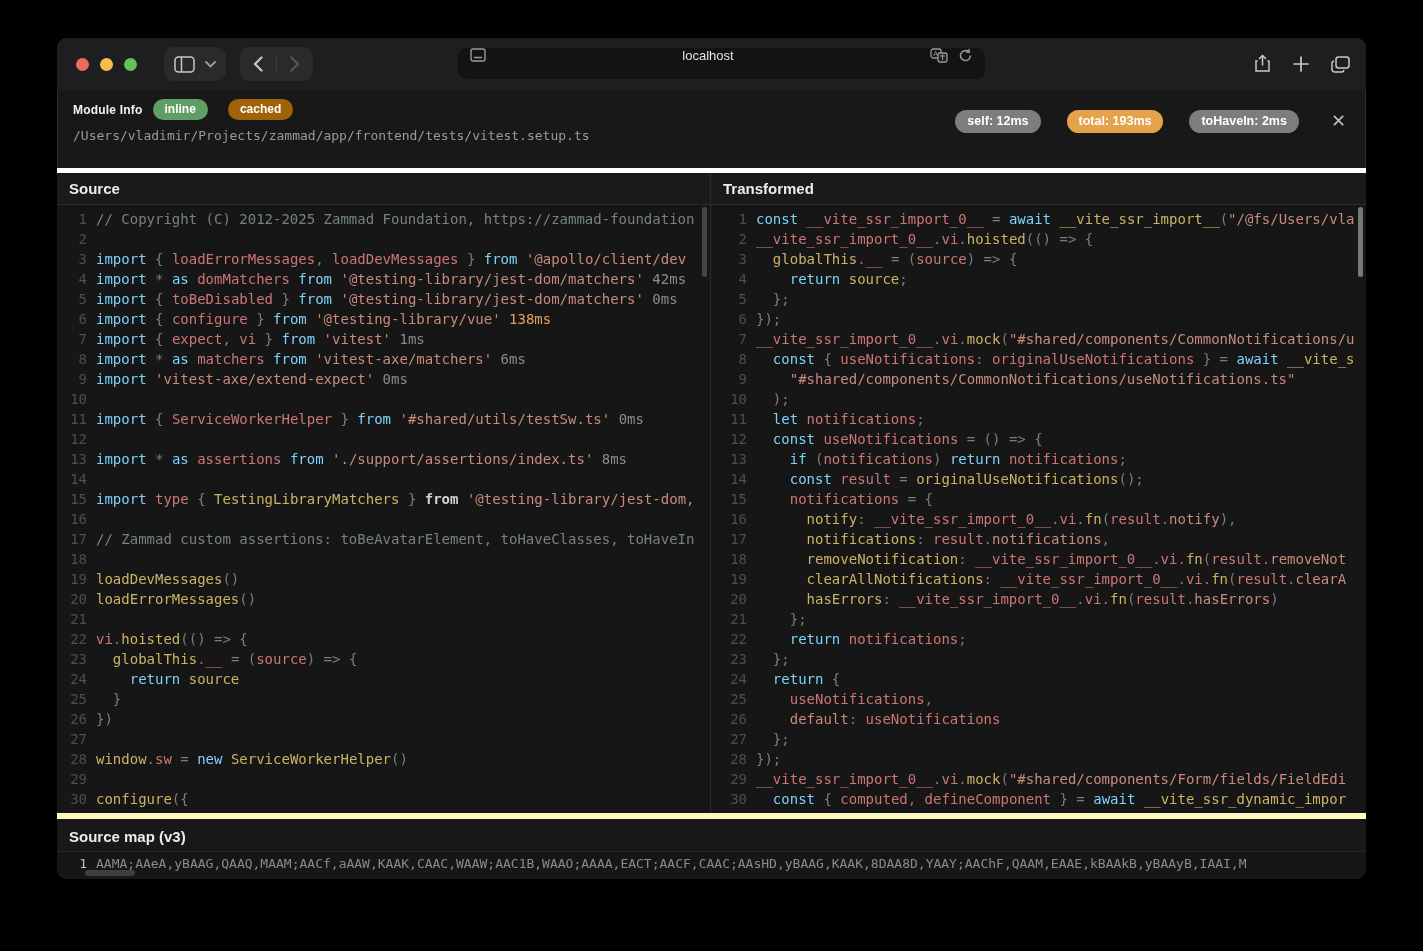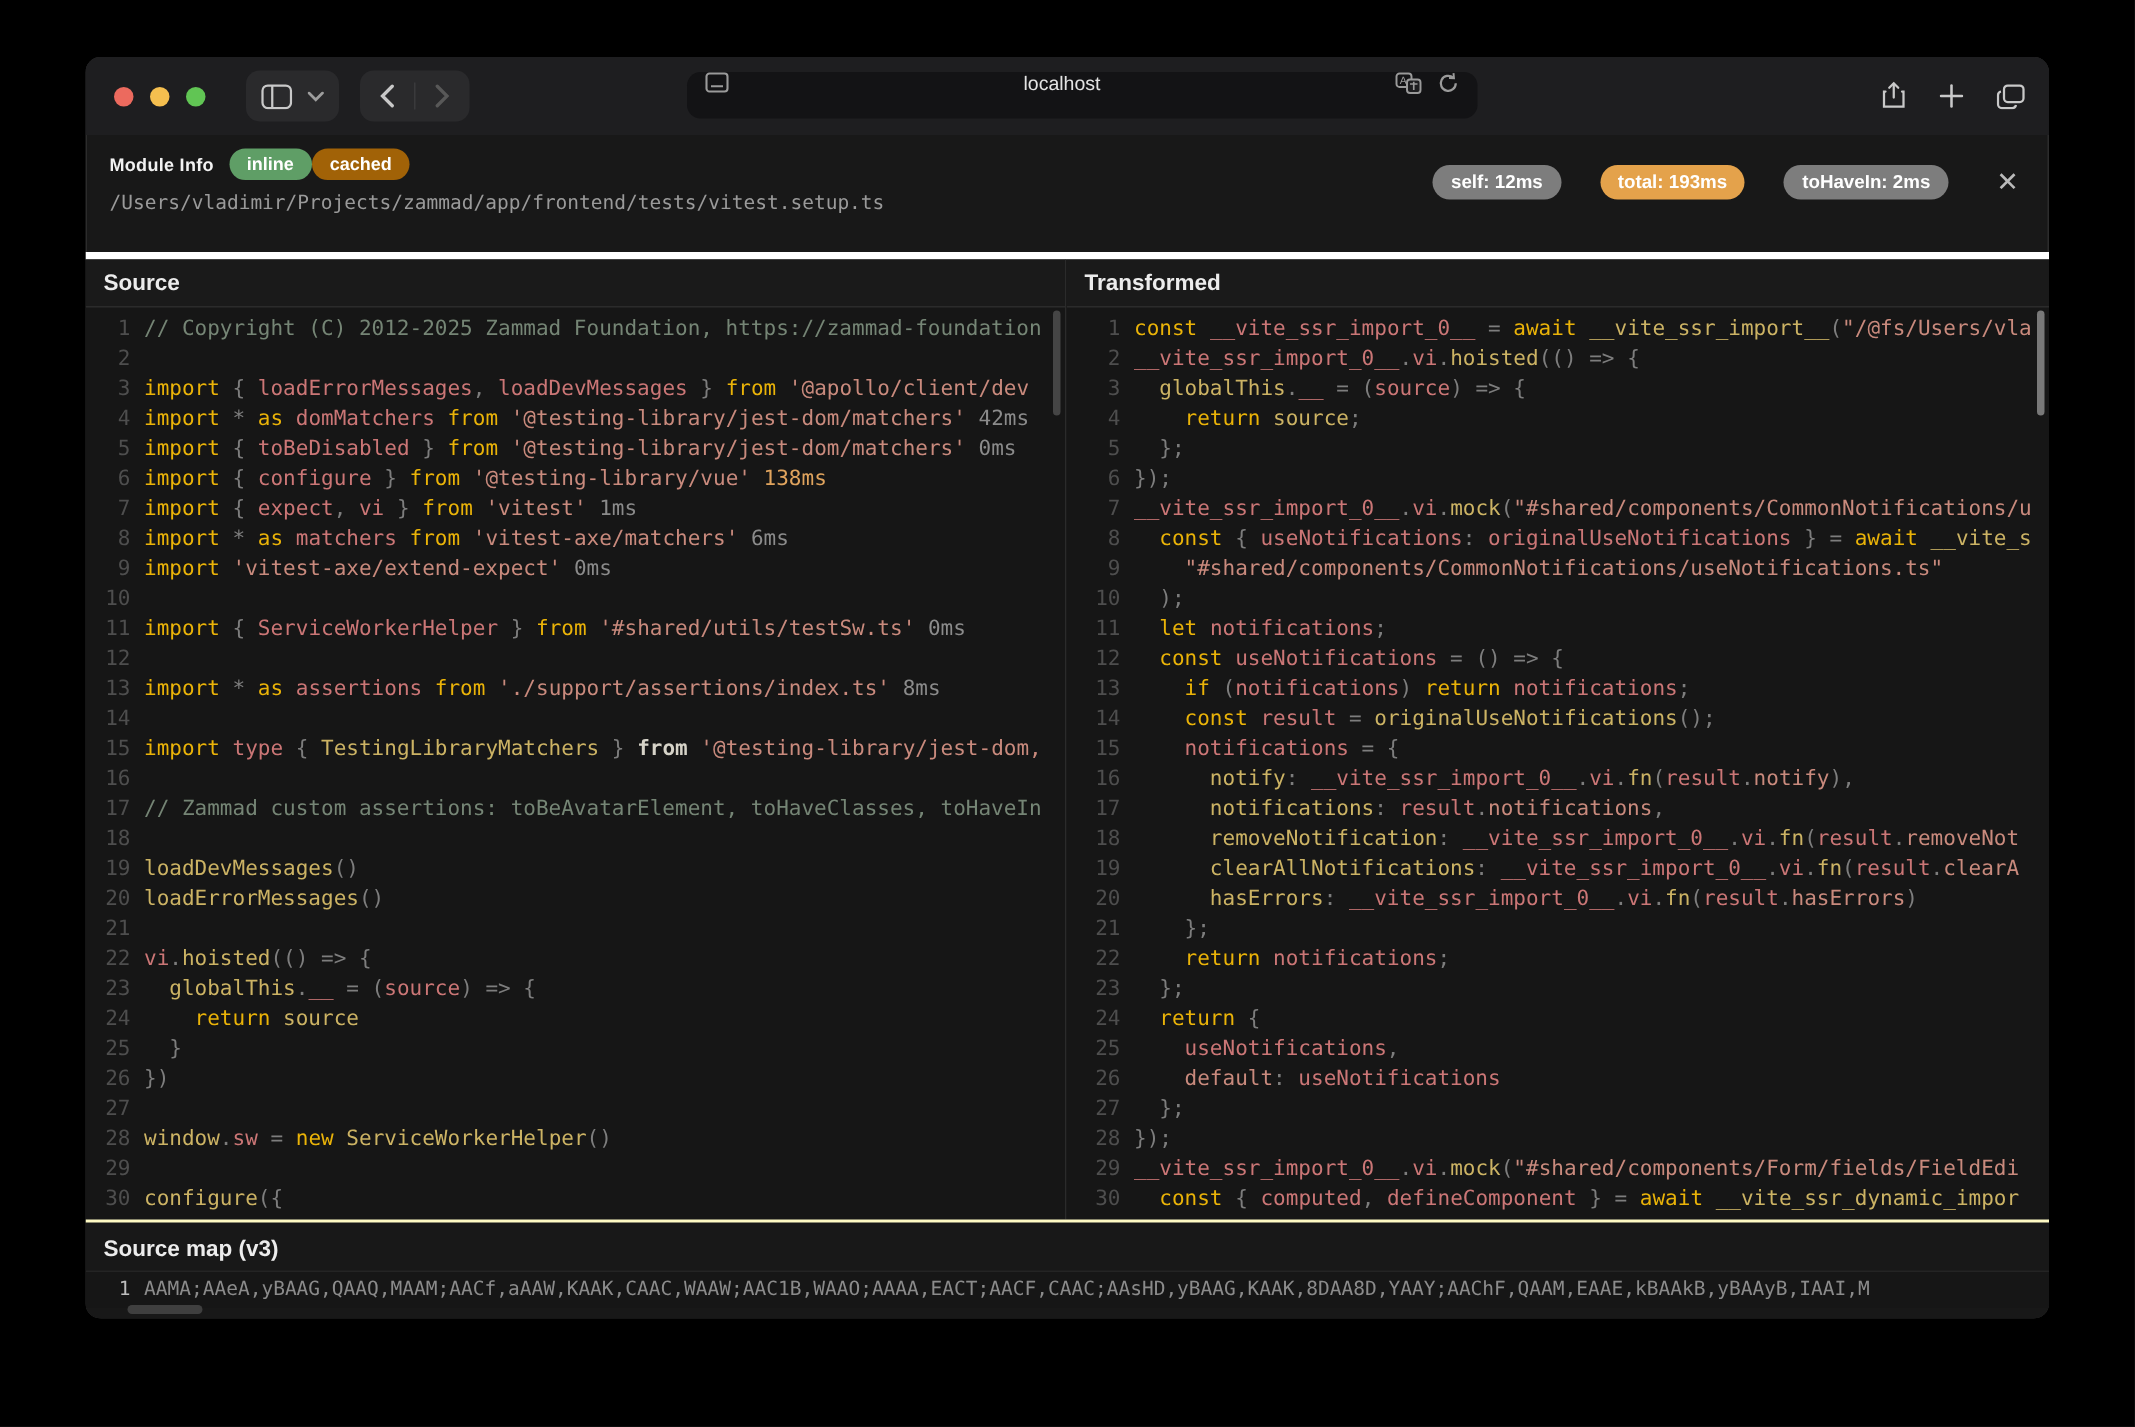--- a/index.html
+++ b/index.html
@@ -40,28 +40,28 @@
   .panel.left{width:653px;border-right:1px solid #2b2b2b;}
   .panel.right{flex:1;}
   .panel-header{height:31px;flex:0 0 auto;border-bottom:1px solid #2b2b2b;display:flex;align-items:center;
                 padding-left:12px;font-size:15px;font-weight:700;color:#ececec;background:#1a1a1a;}
   .code{flex:1;padding-top:4px;font-family:"DejaVu Sans Mono",monospace;font-size:14px;
         line-height:20px;white-space:pre;color:#dbd7ca;overflow:hidden;}
   .cl{height:20px;display:flex;}
   .ln{flex:0 0 auto;width:30px;text-align:right;padding-right:9px;color:#4e4e4e;}
   .panel.right .ln{width:36px;}
   .ct{flex:0 0 auto;}
-  .tk-k{color:#eab308;} .tk-f{color:#ccb364;} .tk-v{color:#cb7676;}
+  .tk-k{color:#7dd3fc;} .tk-f{color:#ccb364;} .tk-v{color:#cb7676;}
   .tk-s{color:#c98a7d;} .tk-p{color:#7d7d7d;} .tk-c{color:#758575;}
   .tk-t{color:#8b8b8b;} .tk-th{color:#e0a45e;} .tk-b{color:#d6d3c8;font-weight:700;}
   .vthumb{position:absolute;right:3px;top:34px;width:5px;height:70px;border-radius:3px;}
   .panel.left .vthumb{background:#454545;}
   .panel.right .vthumb{background:#787878;}
   
-  .sourcemap{flex:1;border-top:2px solid #fef9c3;position:relative;background:#181818;overflow:hidden;}
+  .sourcemap{flex:1;border-top:6px solid #fef9c3;position:relative;background:#181818;overflow:hidden;}
   .sm-header{padding:9px 12px 6px;font-size:15px;font-weight:700;color:#ececec;}
   .sm-line{display:flex;font-family:"DejaVu Sans Mono",monospace;font-size:13px;line-height:18px;
            white-space:pre;background:#161616;border-top:1px solid #242424;padding:3px 0;}
   .sm-ln{width:30px;text-align:right;padding-right:9px;color:#bdbdbd;}
   .sm-map{color:#8b8b8b;}
   .hthumb{position:absolute;left:28px;bottom:3px;width:50px;height:6px;border-radius:3px;background:#3f3f3f;}
   svg{display:block;}
 </style>
 </head>
 <body>
@@ -146,21 +146,21 @@
           <path d="M3 5 H3 A2.5 2.5 0 0 0 1 7.5 V13.5 A2.5 2.5 0 0 0 3.5 16 H10.5 A2.5 2.5 0 0 0 13 14"></path>
         </svg>
       </span>
     </div>
   </div>
 
   <div class="module-header">
     <div class="mh-left">
       <div class="mh-title-row">
         <span class="mh-title">Module Info</span>
-        <span id="badges" style="display: flex; gap: 0; align-items: center;">
+        <span id="badges" style="display: flex; gap: 20px; align-items: center;">
             <span class="badge" style="background: rgb(95, 158, 102);">inline</span>
             <span class="badge" style="background: #a16207;">cached</span>
           </span>
       </div>
       <div class="mh-path">/Users/vladimir/Projects/zammad/app/frontend/tests/vitest.setup.ts</div>
     </div>
     <div class="mh-right">
       <span id="timings" style="display:flex;gap:26px;align-items:center;">
           <span class="pill" style="background: rgb(125, 125, 125);">self: 12ms</span>
           <span class="pill" style="background: rgb(228, 162, 75);">total: 193ms</span>

